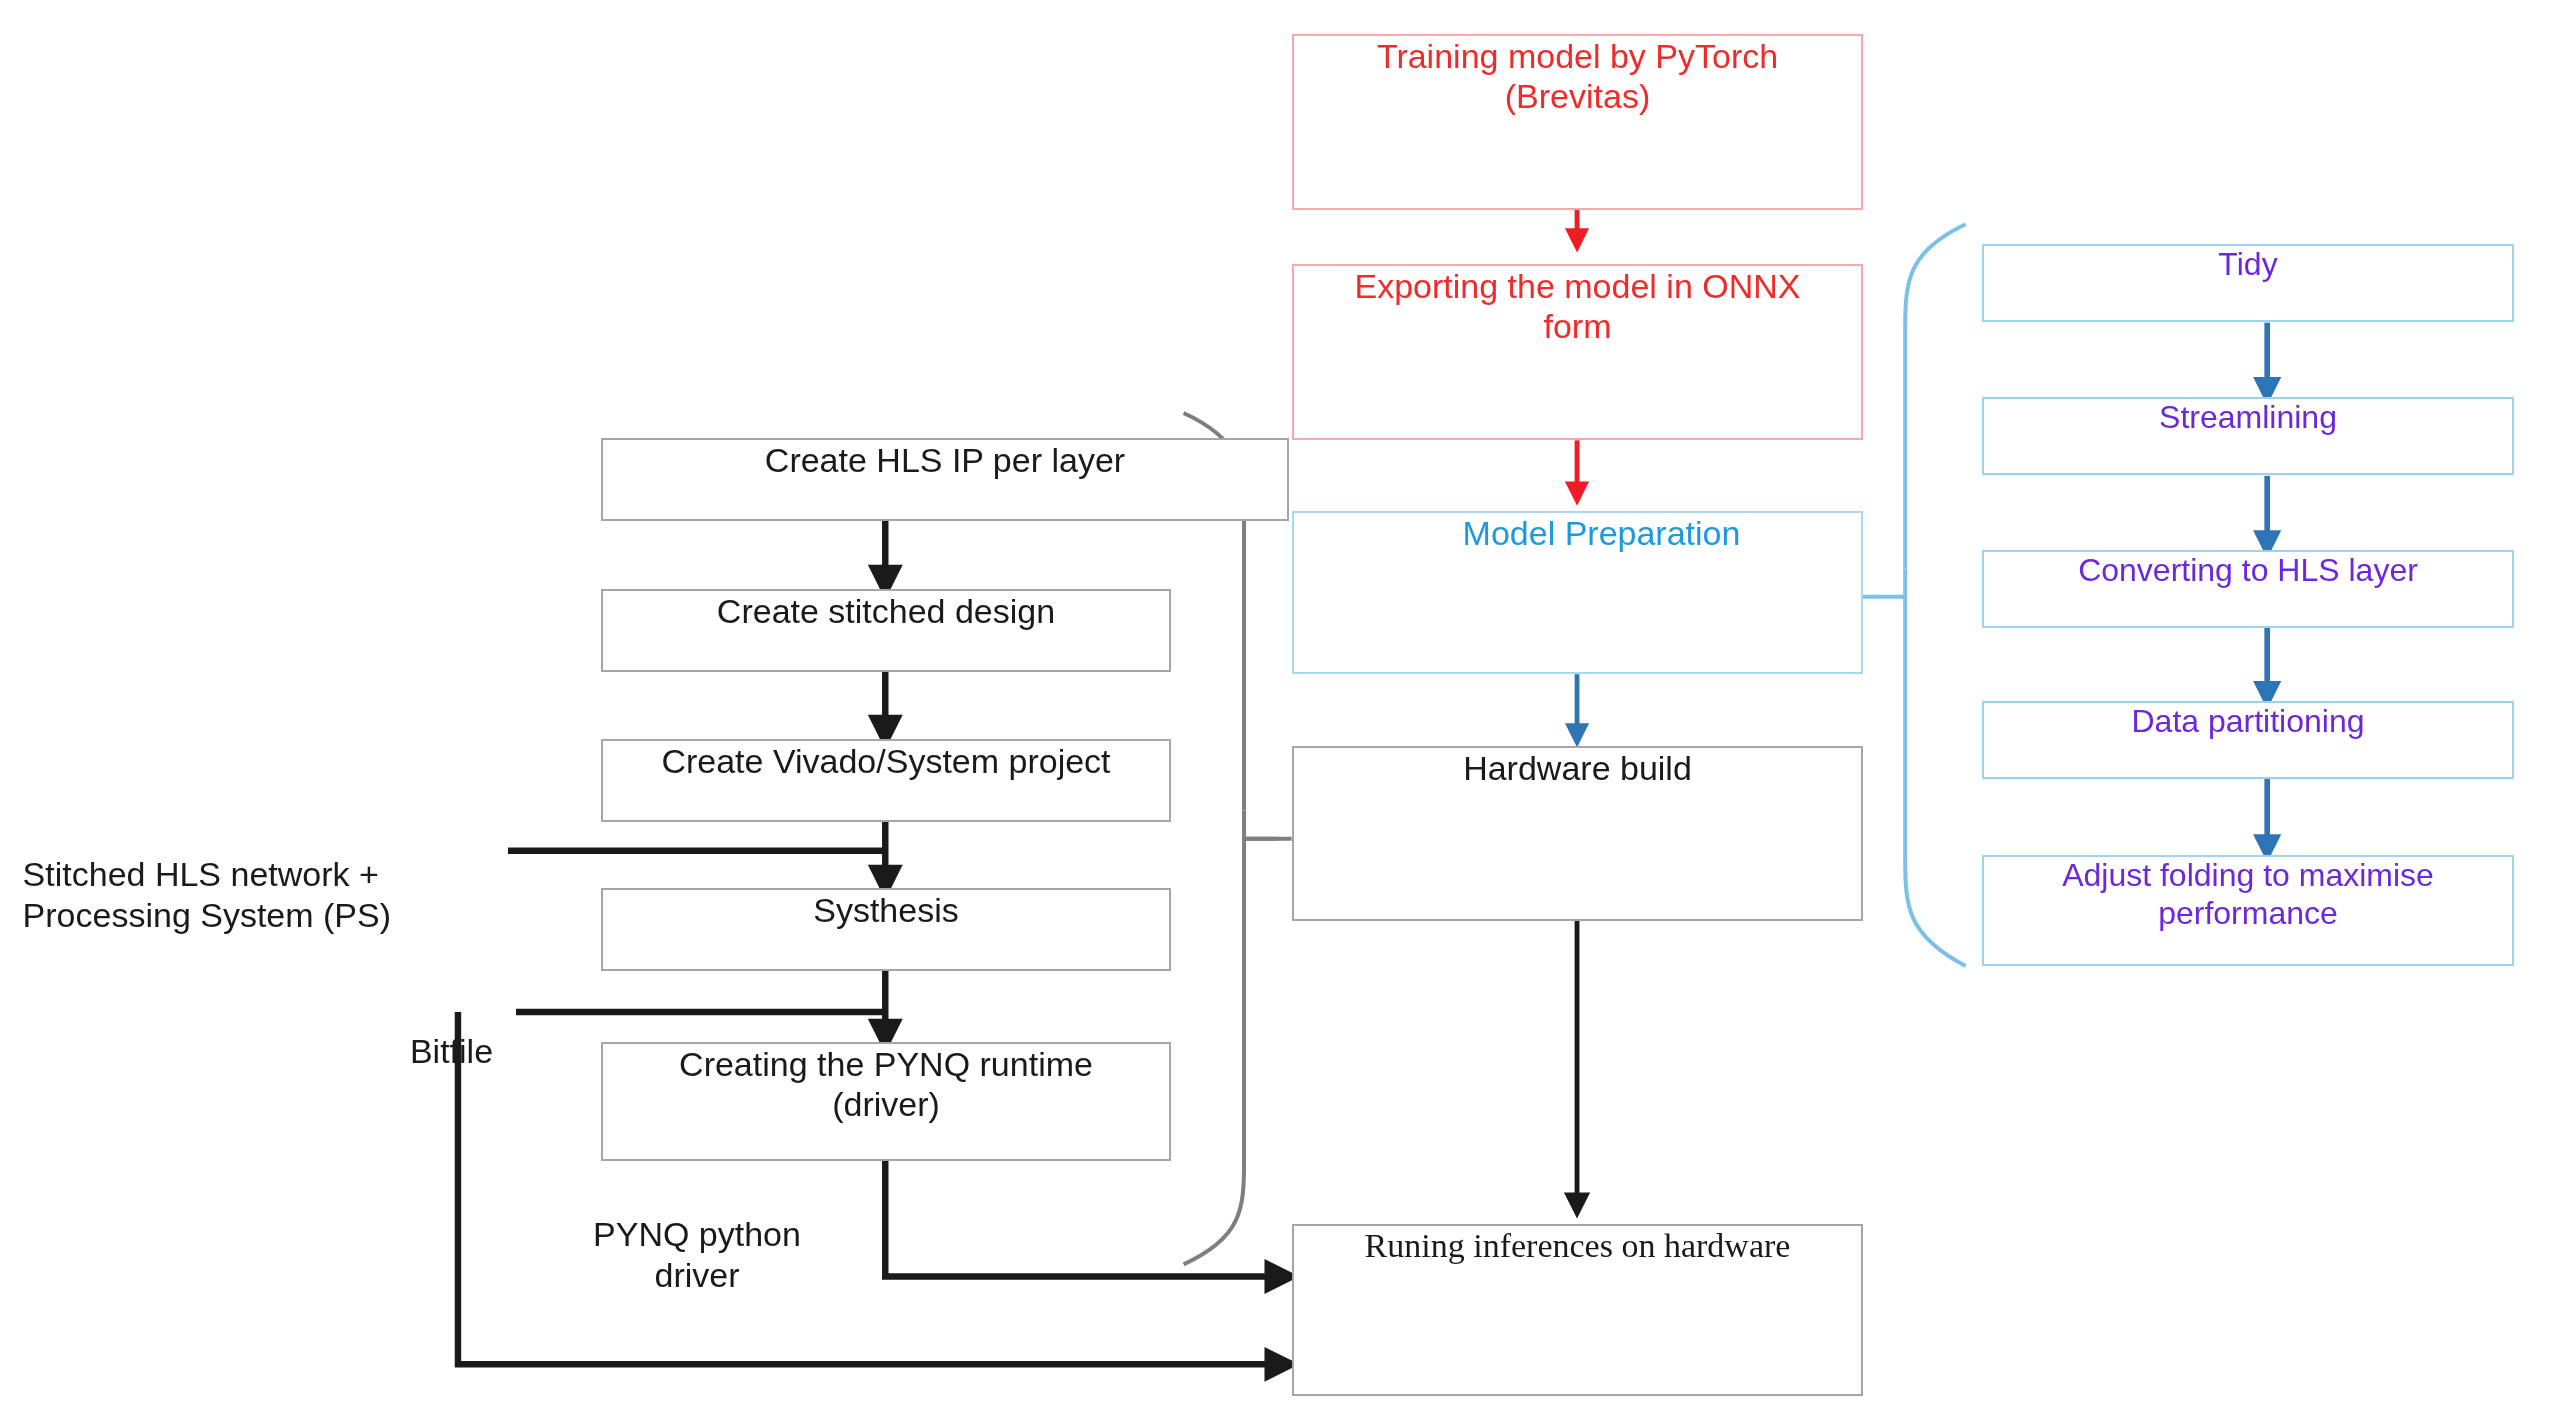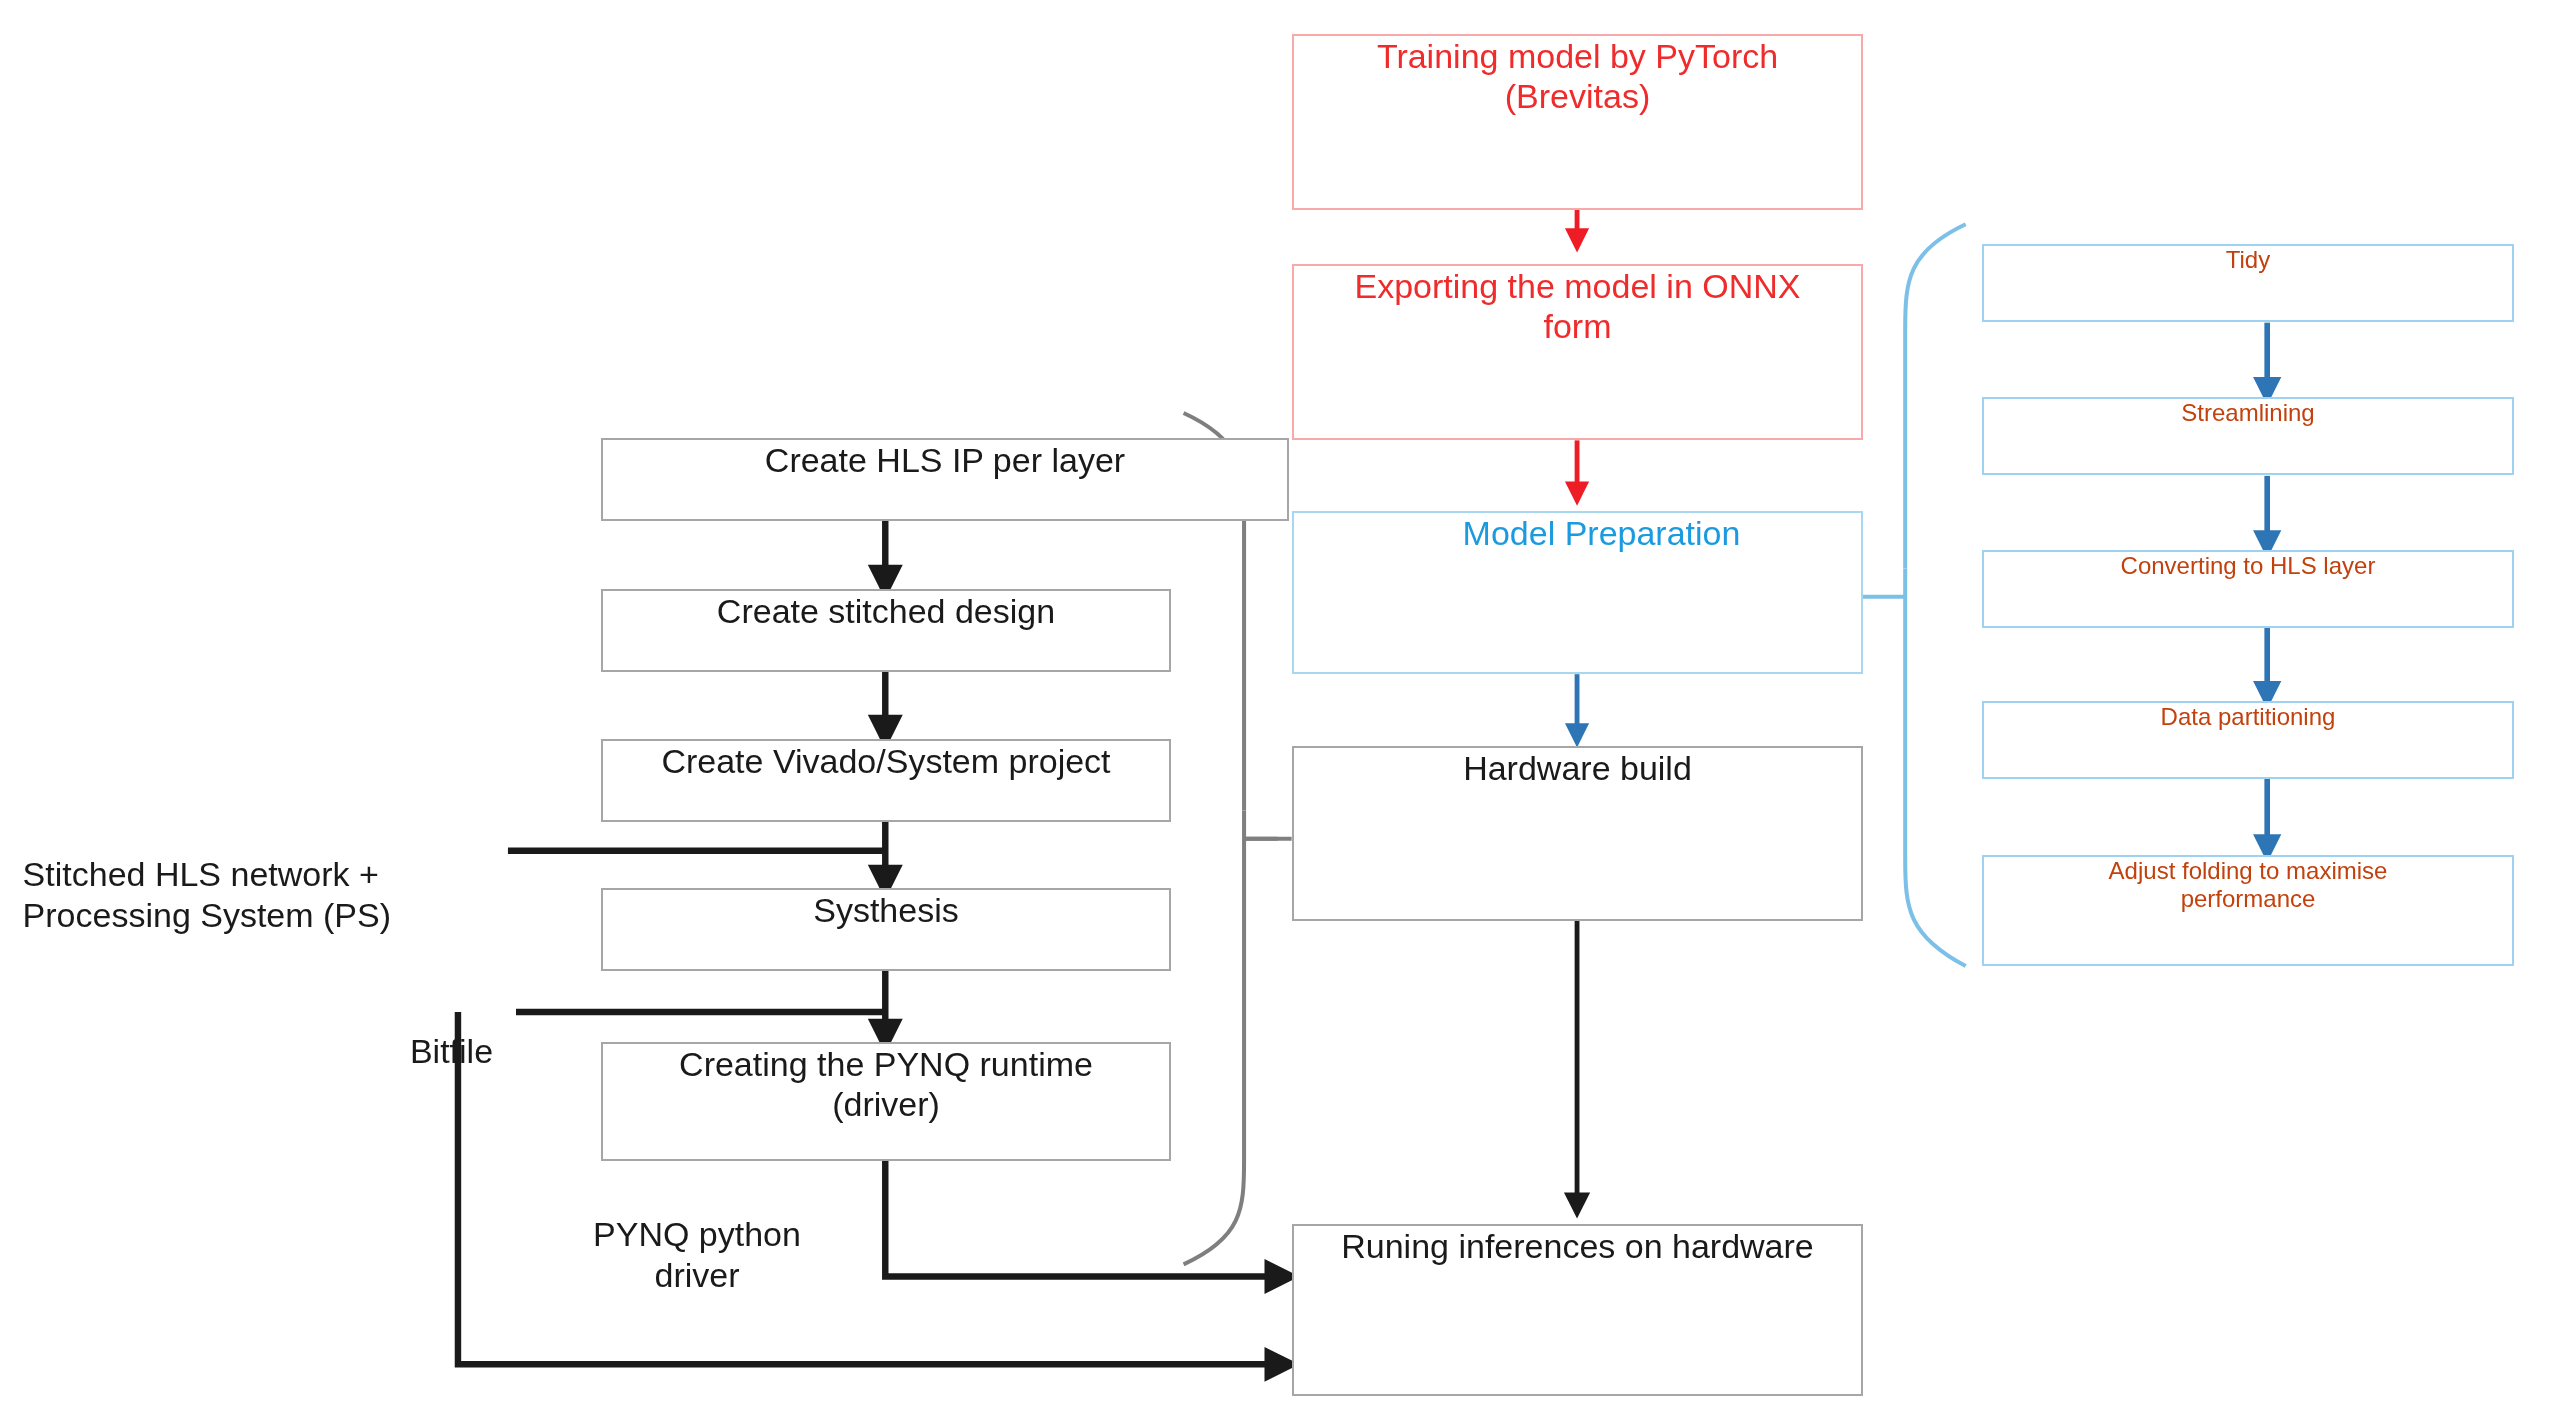--- a/index.html
+++ b/index.html
@@ -45,22 +45,22 @@
     font-size: 34px;
   }
   .node-blue-main {
     border: 2.4px solid #a8d8f0;
     color: #1b9ae0;
     font-size: 34px;
     padding-left: 48px;
   }
   .node-blue {
     border: 2.4px solid #9ed2f0;
-    color: #c2410c;
-    font-size: 24px;
+    color: #6d28d9;
+    font-size: 32px;
   }
   .free-label {
     position: absolute;
     color: #1a1a1a;
     font-size: 34px;
     line-height: 1.2;
     text-align: center;
     white-space: pre-line;
   }
   .free-label.left-align {
@@ -171,21 +171,21 @@
   </div>
 
   <div class="node node-blue-main" style="left:1292px; top:511px; width:571px; height:163px;">
     <span style="white-space: pre-line;">Model Preparation</span>
   </div>
 
   <div class="node node-black" style="left:1292px; top:746px; width:571px; height:175px;">
     <span style="white-space: pre-line;">Hardware build</span>
   </div>
 
-  <div class="node node-black" style="left:1292px; top:1224px; width:571px; height:172px;">
+  <div class="node node-black" style="left:1292px; top:1224px; width:571px; height:172px;font-family:Liberation Serif, serif;">
     <span style="white-space: pre-line;">Runing inferences on hardware</span>
   </div>
 
   <div class="node node-black" style="left:601px; top:438px; width:688px; height:83px;">
     <span style="white-space: pre-line;">Create HLS IP per layer</span>
   </div>
 
   <div class="node node-black" style="left:601px; top:589px; width:570px; height:83px;">
     <span style="white-space: pre-line;">Create stitched design</span>
   </div>

